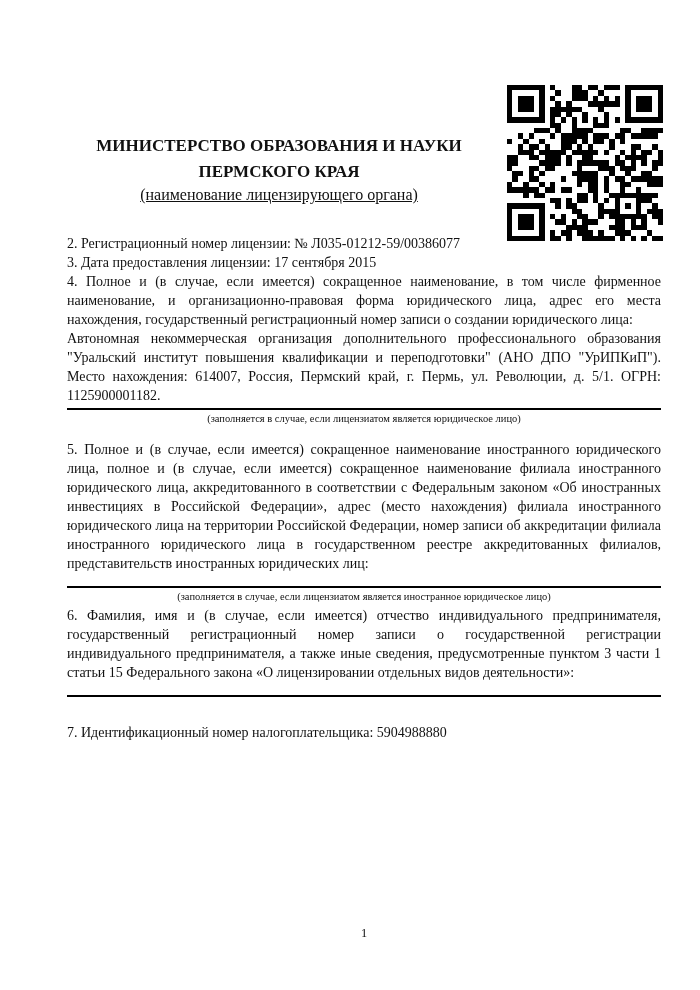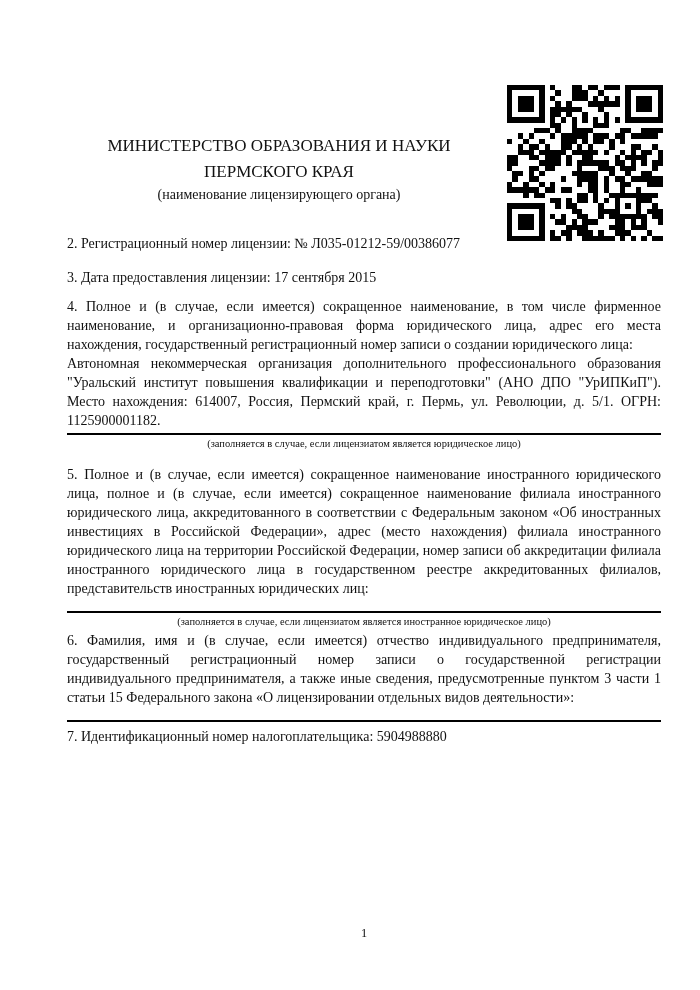--- a/index.html
+++ b/index.html
@@ -28,29 +28,30 @@
     right: 37px;
     width: 156px;
     height: 156px;
   }
   .ministry {
     margin-top: 133px;
     width: 424px;
     text-align: center;
   }
   .ministry-line {
-    font-weight: normal;
+    font-weight: bold;
     font-size: 17px;
     line-height: 26px;
     white-space: nowrap;
   }
   .ministry-caption {
-    font-size: 14px;
+    font-size: 16px;
     line-height: 13px;
     margin-top: 3px;
+    text-decoration: underline;
   }
   .vypiska {
     margin-top: 100px;
     text-align: center;
     font-size: 14px;
     line-height: 20px;
   }
   .item {
     font-size: 14px;
     line-height: 19px;
@@ -62,25 +63,25 @@
     font-size: 10.5px;
     line-height: 14px;
     text-align: center;
   }
   .rule {
     height: 0;
     border-top: 2px solid #000000;
   }
   .item-1 { margin-top: 32px; }
   .item-2 { margin-top: 33px; }
-  .item-3 { margin-top: 15px; }
-  .item-4 { margin-top: 10px; }
+  .item-3 { }
+  .item-4 { }
   .item-5 { margin-top: 14px; }
   .item-6 { margin-top: 2px; }
-  .item-7 { margin-top: 5px; }
+  .item-7 { margin-top: 26px; }
   .item-4 .rule { margin-top: 3px; }
   .item-5 .rule, .item-6 .rule { margin-top: 13px; }
   .item-caption { margin-top: 2px; }
   .page-number {
     position: absolute;
     top: 926px;
     left: 67px;
     width: 594px;
     text-align: center;
     font-size: 12.5px;

